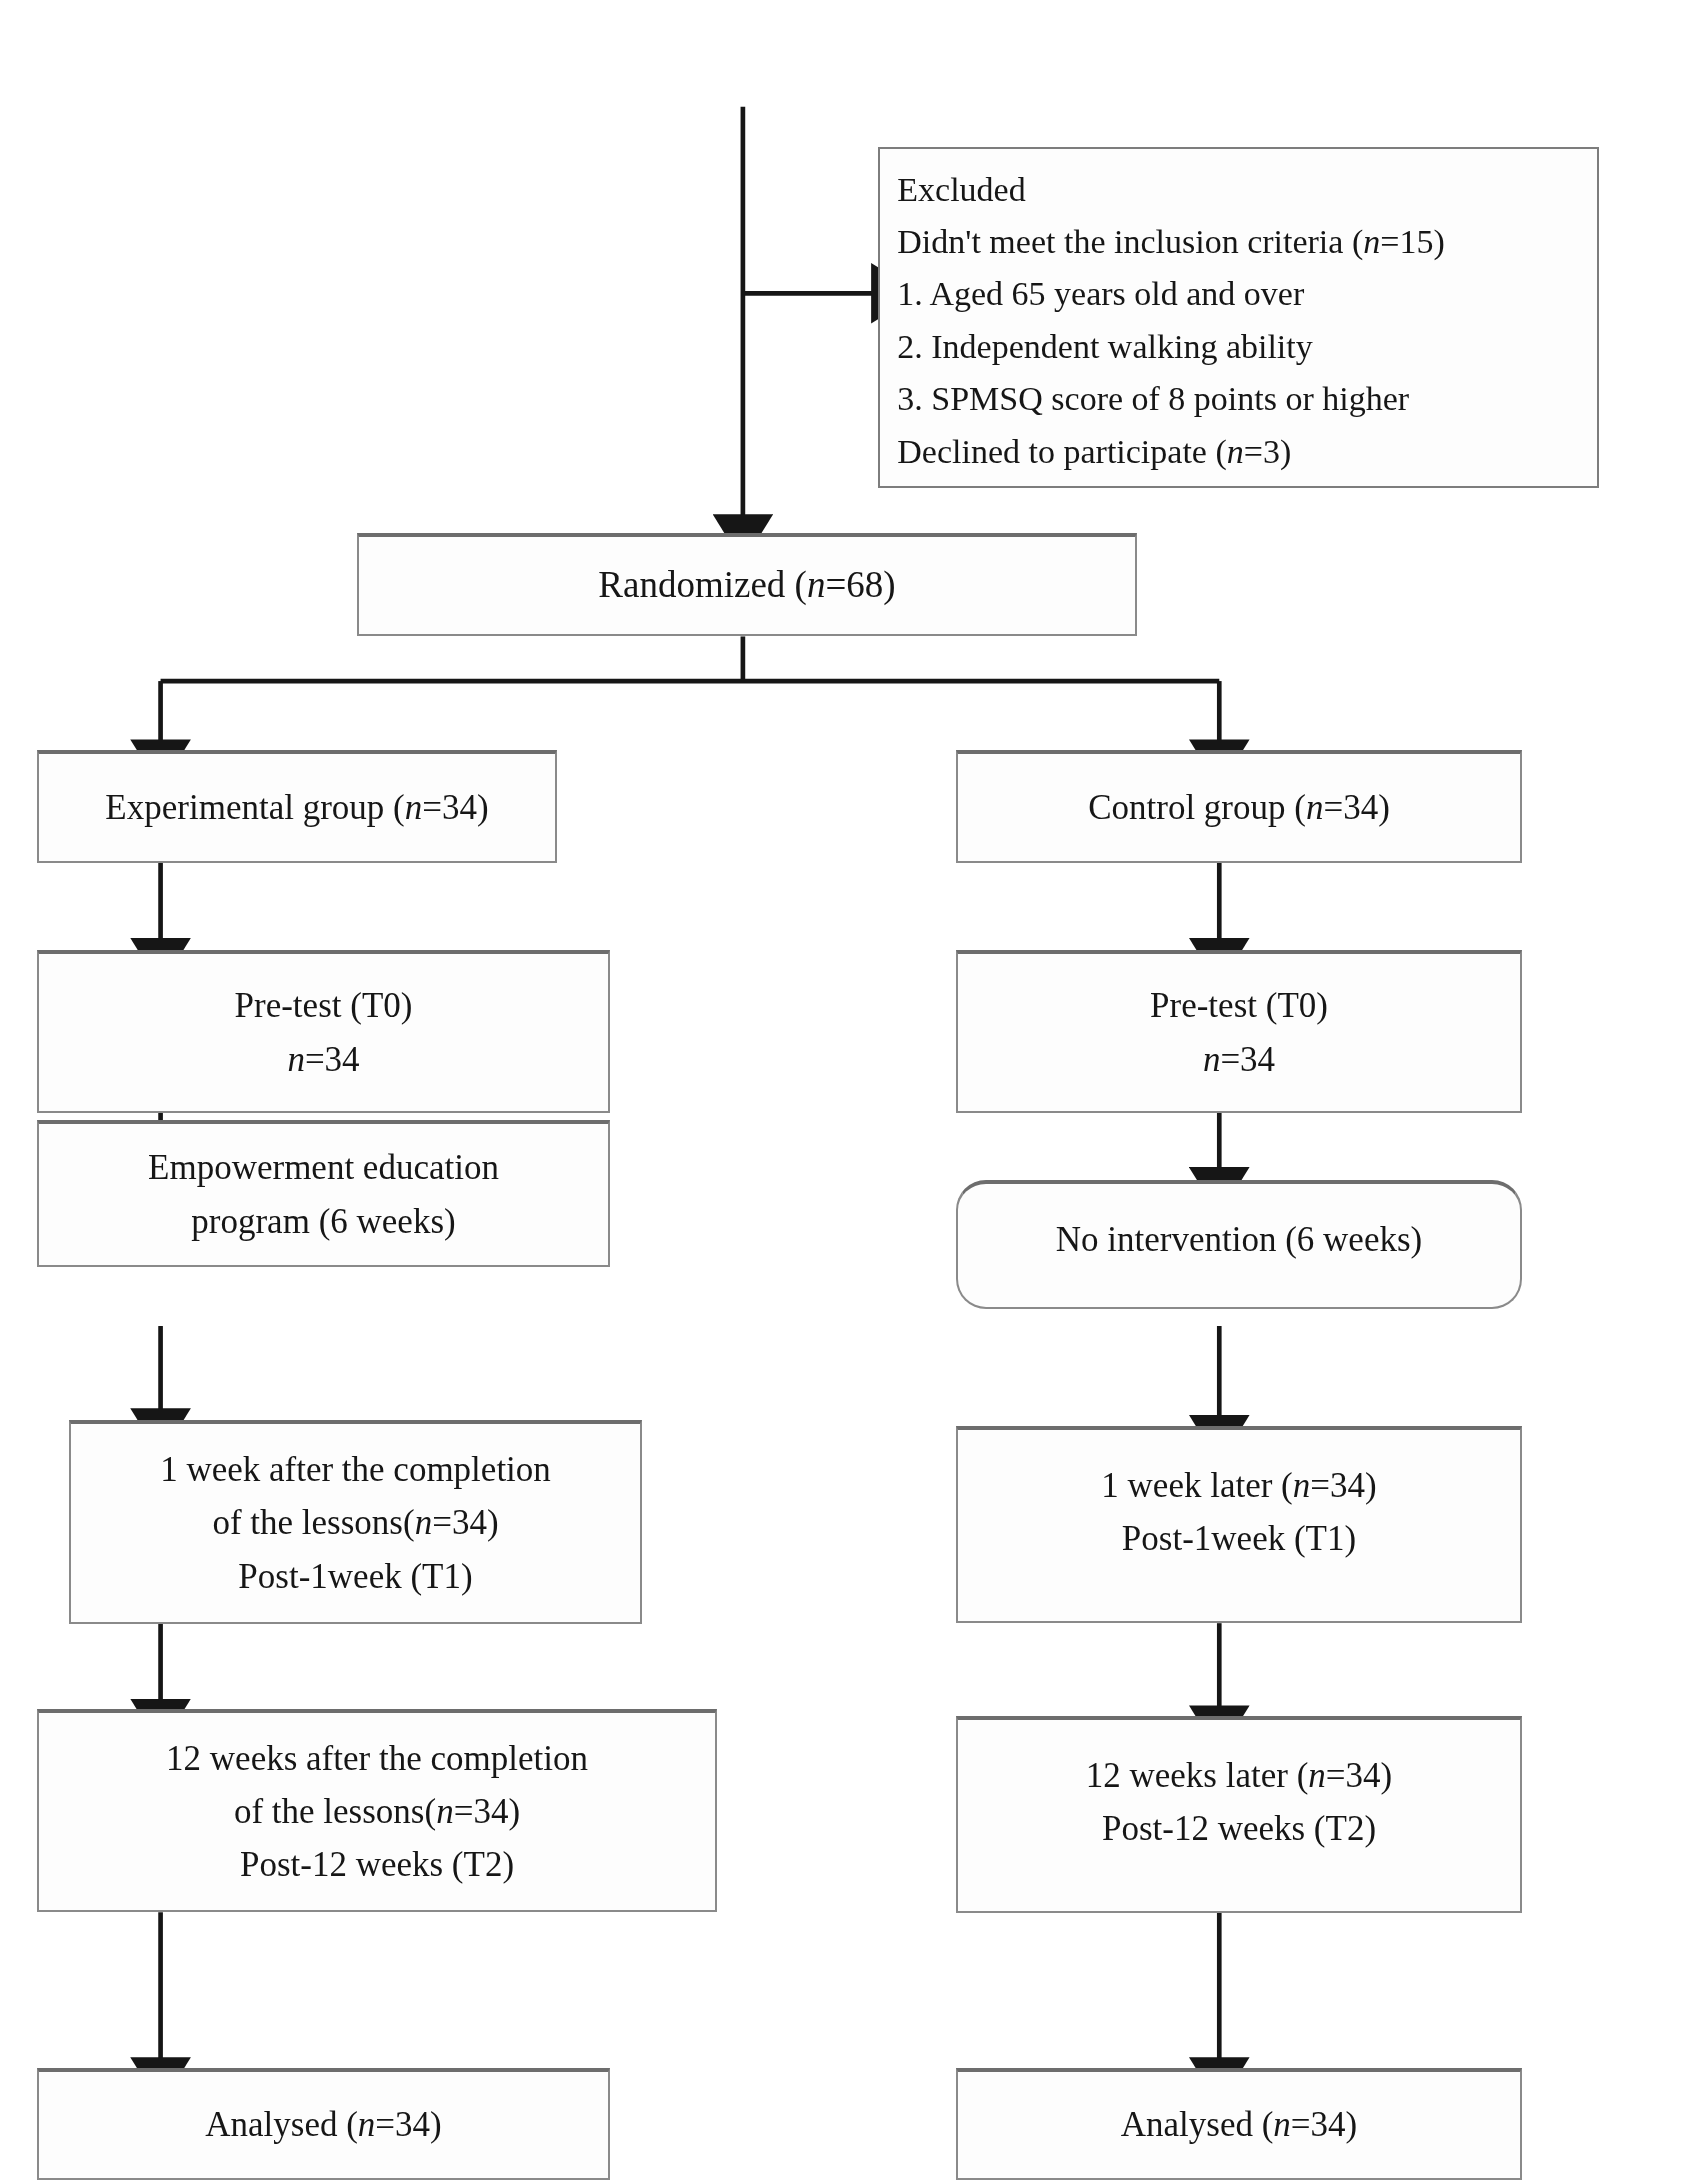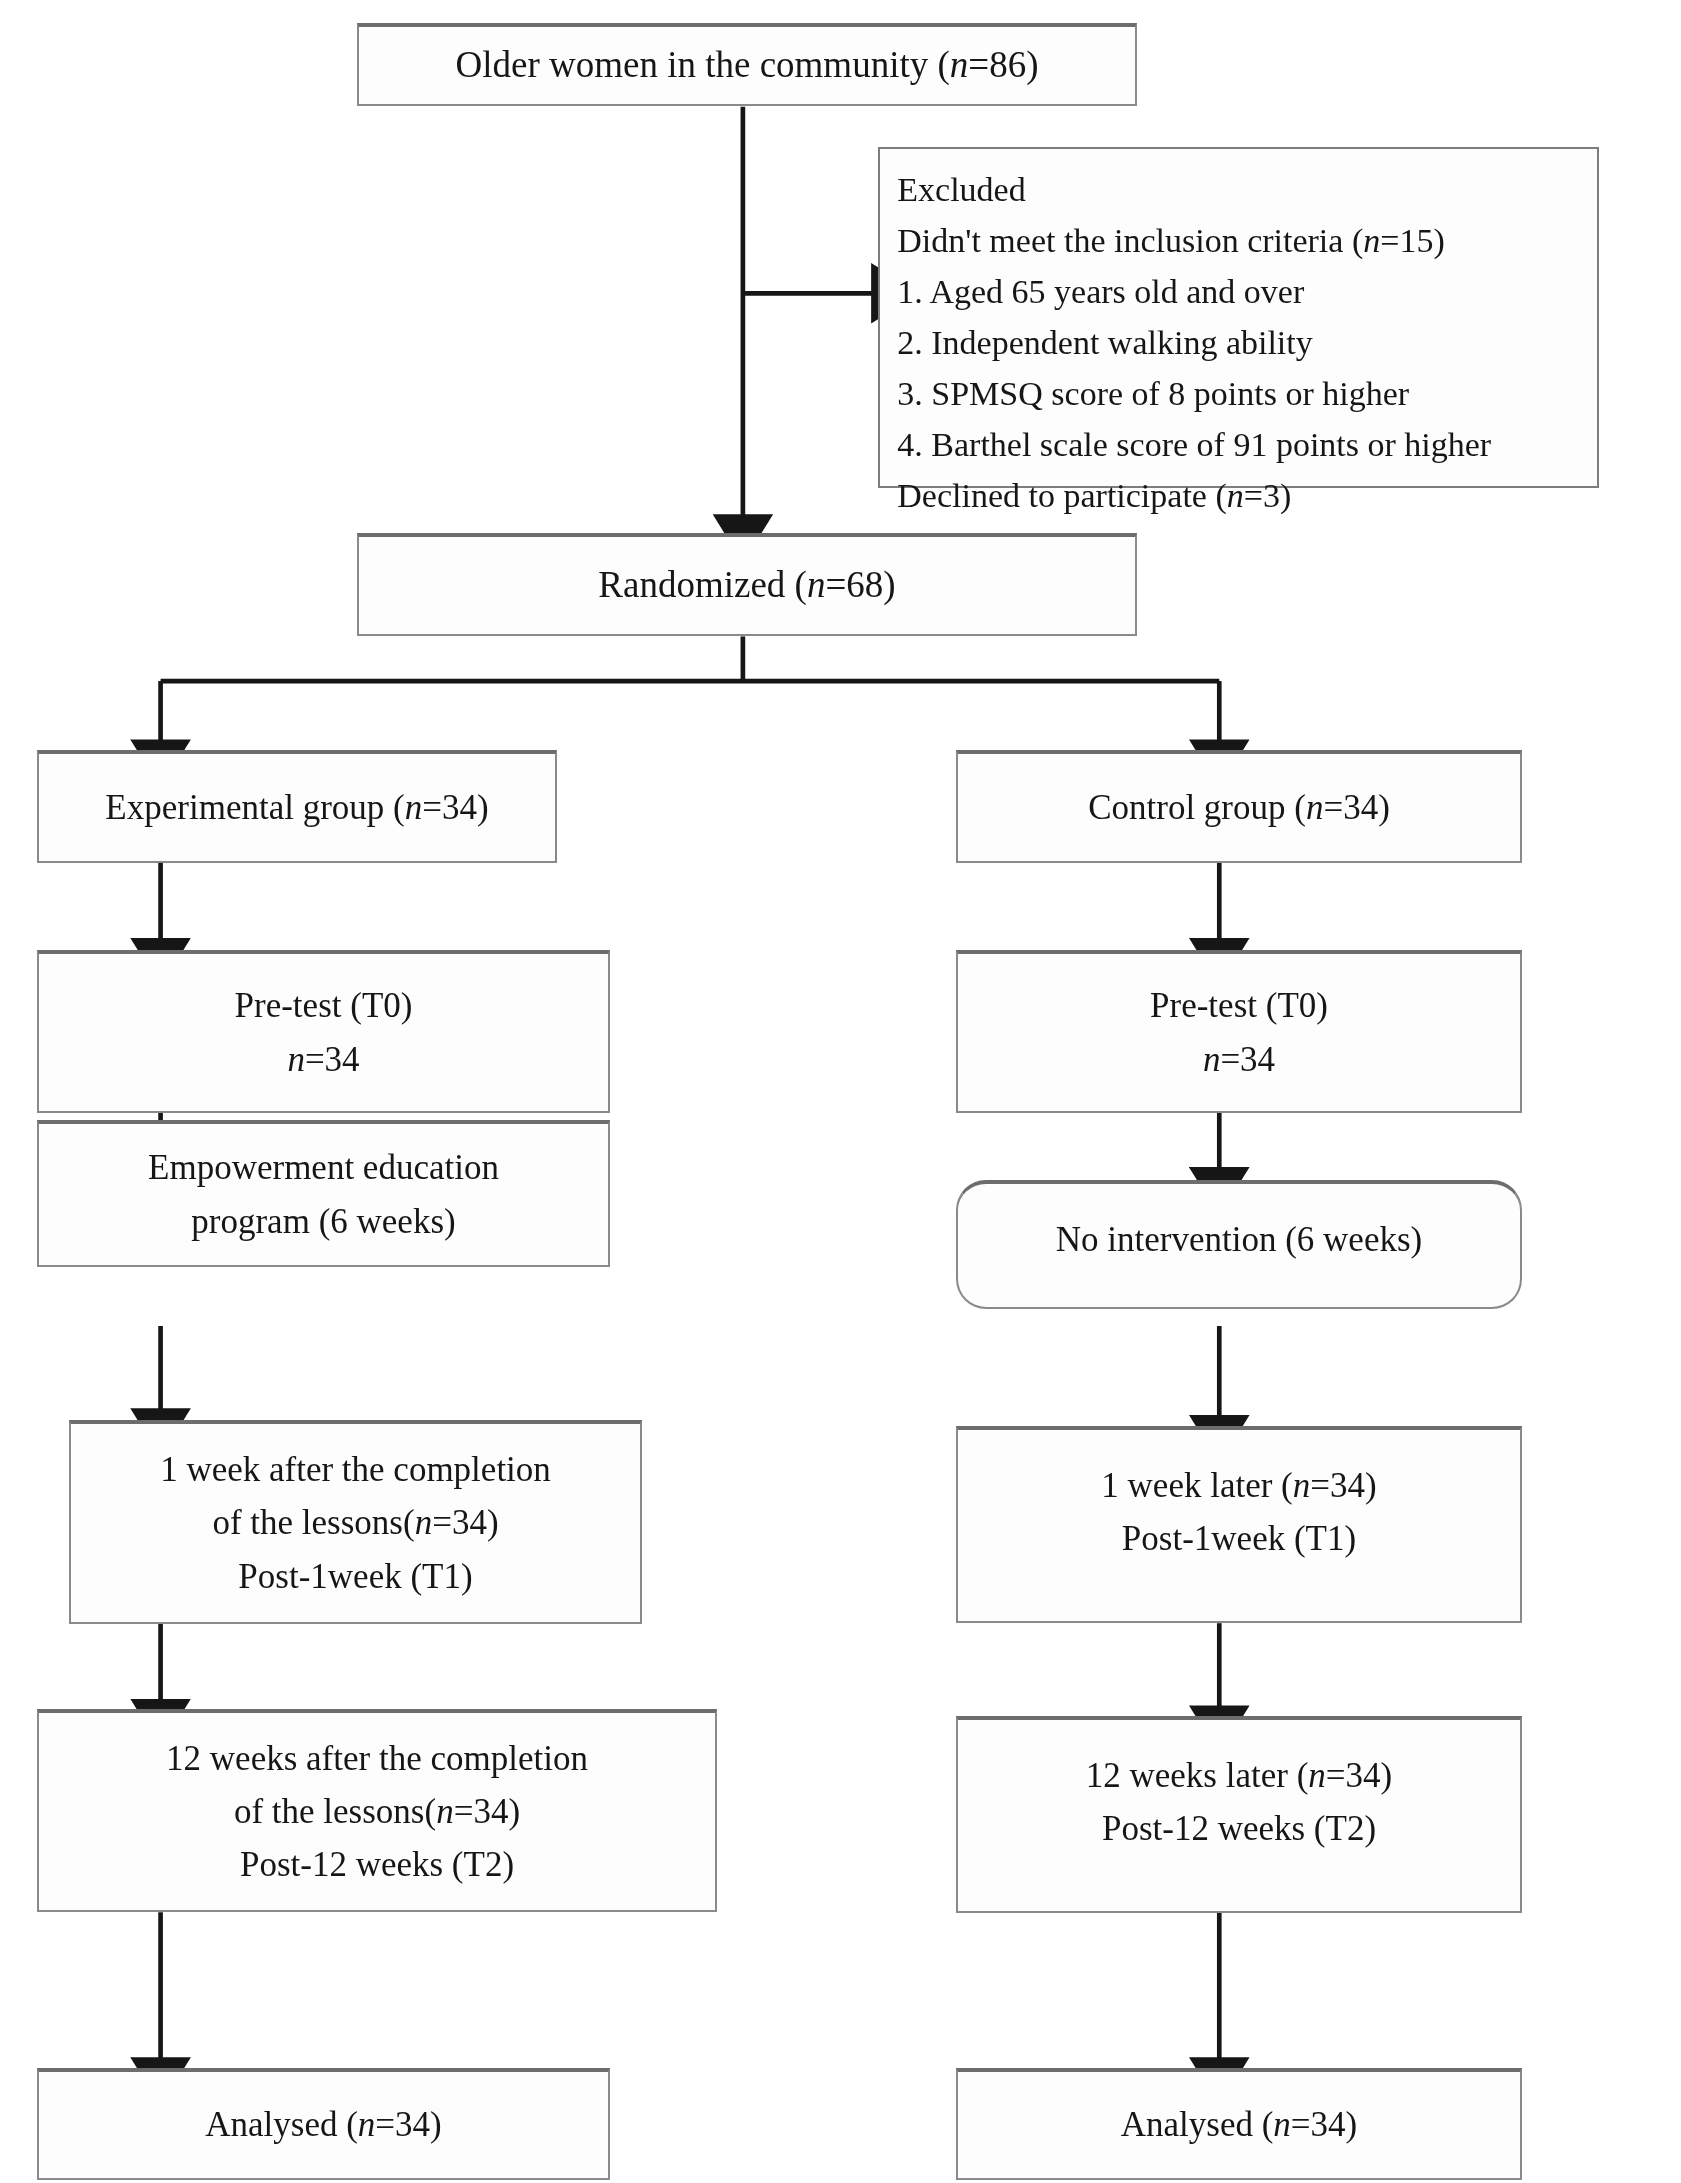--- a/index.html
+++ b/index.html
@@ -90,31 +90,27 @@
     <line x1="241" y1="2436" x2="241" y2="2560" stroke="#161616" stroke-width="7" marker-end="url(#arrowhead)"></line>
     <line x1="241" y1="2870" x2="241" y2="3098" stroke="#161616" stroke-width="7" marker-end="url(#arrowhead)"></line>
 
     <line x1="1830" y1="1295" x2="1830" y2="1418" stroke="#161616" stroke-width="7" marker-end="url(#arrowhead)"></line>
     <line x1="1830" y1="1670" x2="1830" y2="1762" stroke="#161616" stroke-width="7" marker-end="url(#arrowhead)"></line>
     <line x1="1830" y1="1990" x2="1830" y2="2134" stroke="#161616" stroke-width="7" marker-end="url(#arrowhead)"></line>
     <line x1="1830" y1="2436" x2="1830" y2="2570" stroke="#161616" stroke-width="7" marker-end="url(#arrowhead)"></line>
     <line x1="1830" y1="2870" x2="1830" y2="3098" stroke="#161616" stroke-width="7" marker-end="url(#arrowhead)"></line>
   </svg>
 
-  <div class="node" style="left:357px; top:23px; width:780px; height:83px;">
-    <span class="line fs-big"><span>Older women in the community (</span><em class="n">n</em><span>=86)</span></span>
-  </div>
 
   <div class="node left-align" style="left:878px; top:147px; width:721px; height:341px;">
     <span class="line fs-excl">Excluded</span>
     <span class="line fs-excl"><span>Didn't meet the inclusion criteria (</span><em class="n">n</em><span>=15)</span></span>
     <span class="line fs-excl">1. Aged 65 years old and over</span>
     <span class="line fs-excl">2. Independent walking ability</span>
     <span class="line fs-excl">3. SPMSQ score of 8 points or higher</span>
-    <span class="line fs-excl">4. Barthel scale score of 91 points or higher</span>
     <span class="line fs-excl"><span>Declined to participate (</span><em class="n">n</em><span>=3)</span></span>
   </div>
 
   <div class="node" style="left:357px; top:533px; width:780px; height:103px;">
     <span class="line fs-big"><span>Randomized (</span><em class="n">n</em><span>=68)</span></span>
   </div>
 
   <div class="node" style="left:37px; top:750px; width:520px; height:113px;">
     <span class="line fs-mid"><span>Experimental group (</span><em class="n">n</em><span>=34)</span></span>
   </div>

